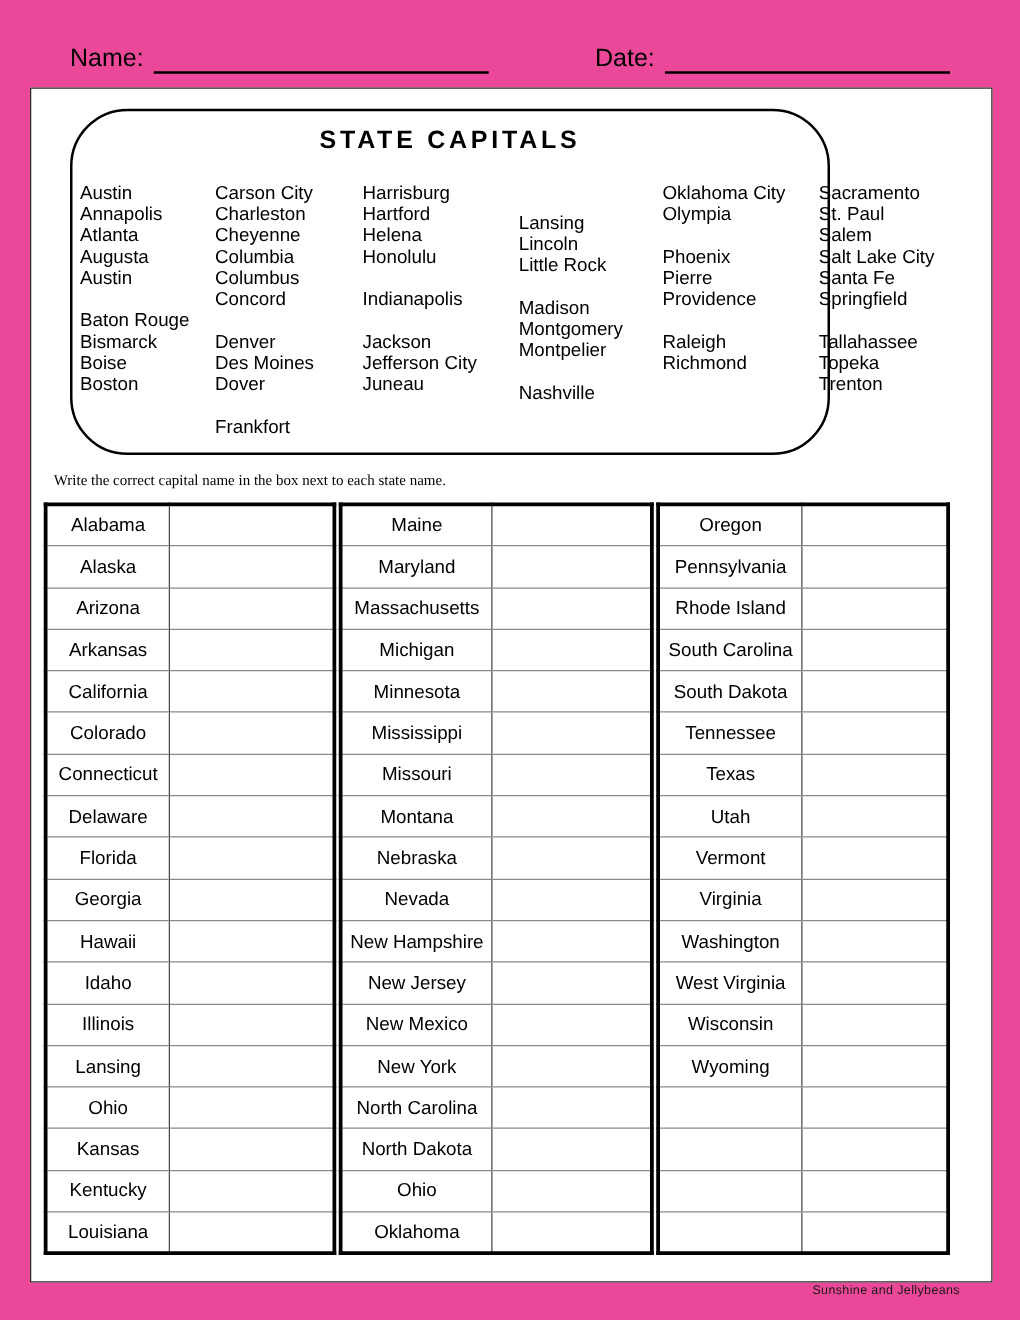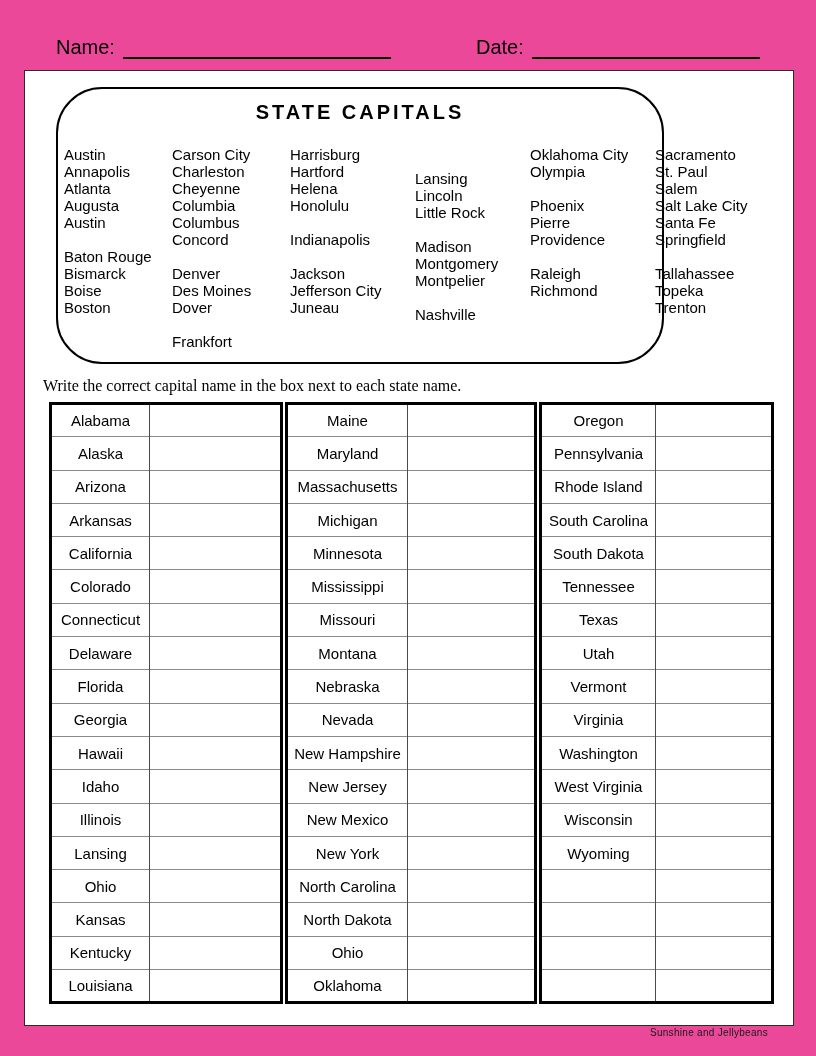--- a/index.html
+++ b/index.html
@@ -62,27 +62,27 @@
   .wb-col:nth-child(4) { width: 115px; margin-top: 24px; }
   .wb-col:nth-child(5) { width: 125px; }
   .wb-col:nth-child(6) { width: 97px;  }
   .wb-line { height: 17px; line-height: 17px; white-space: nowrap; }
 
   
   .instructions {
     position: absolute;
     left: 18px; top: 306px;
     font-family: "Liberation Serif", serif;
-    font-size: 16px;
+    font-size: 12px;
   }
 
   
   .answer-tables {
     position: absolute;
-    left: 24px; top: 331px;
+    left: 10px; top: 331px;
     display: flex;
     gap: 2px;
   }
   .ans-table {
     border-collapse: collapse;
     border: 3px solid #000;
     table-layout: fixed;
   }
   .ans-table td {
     height: 33.3px;

